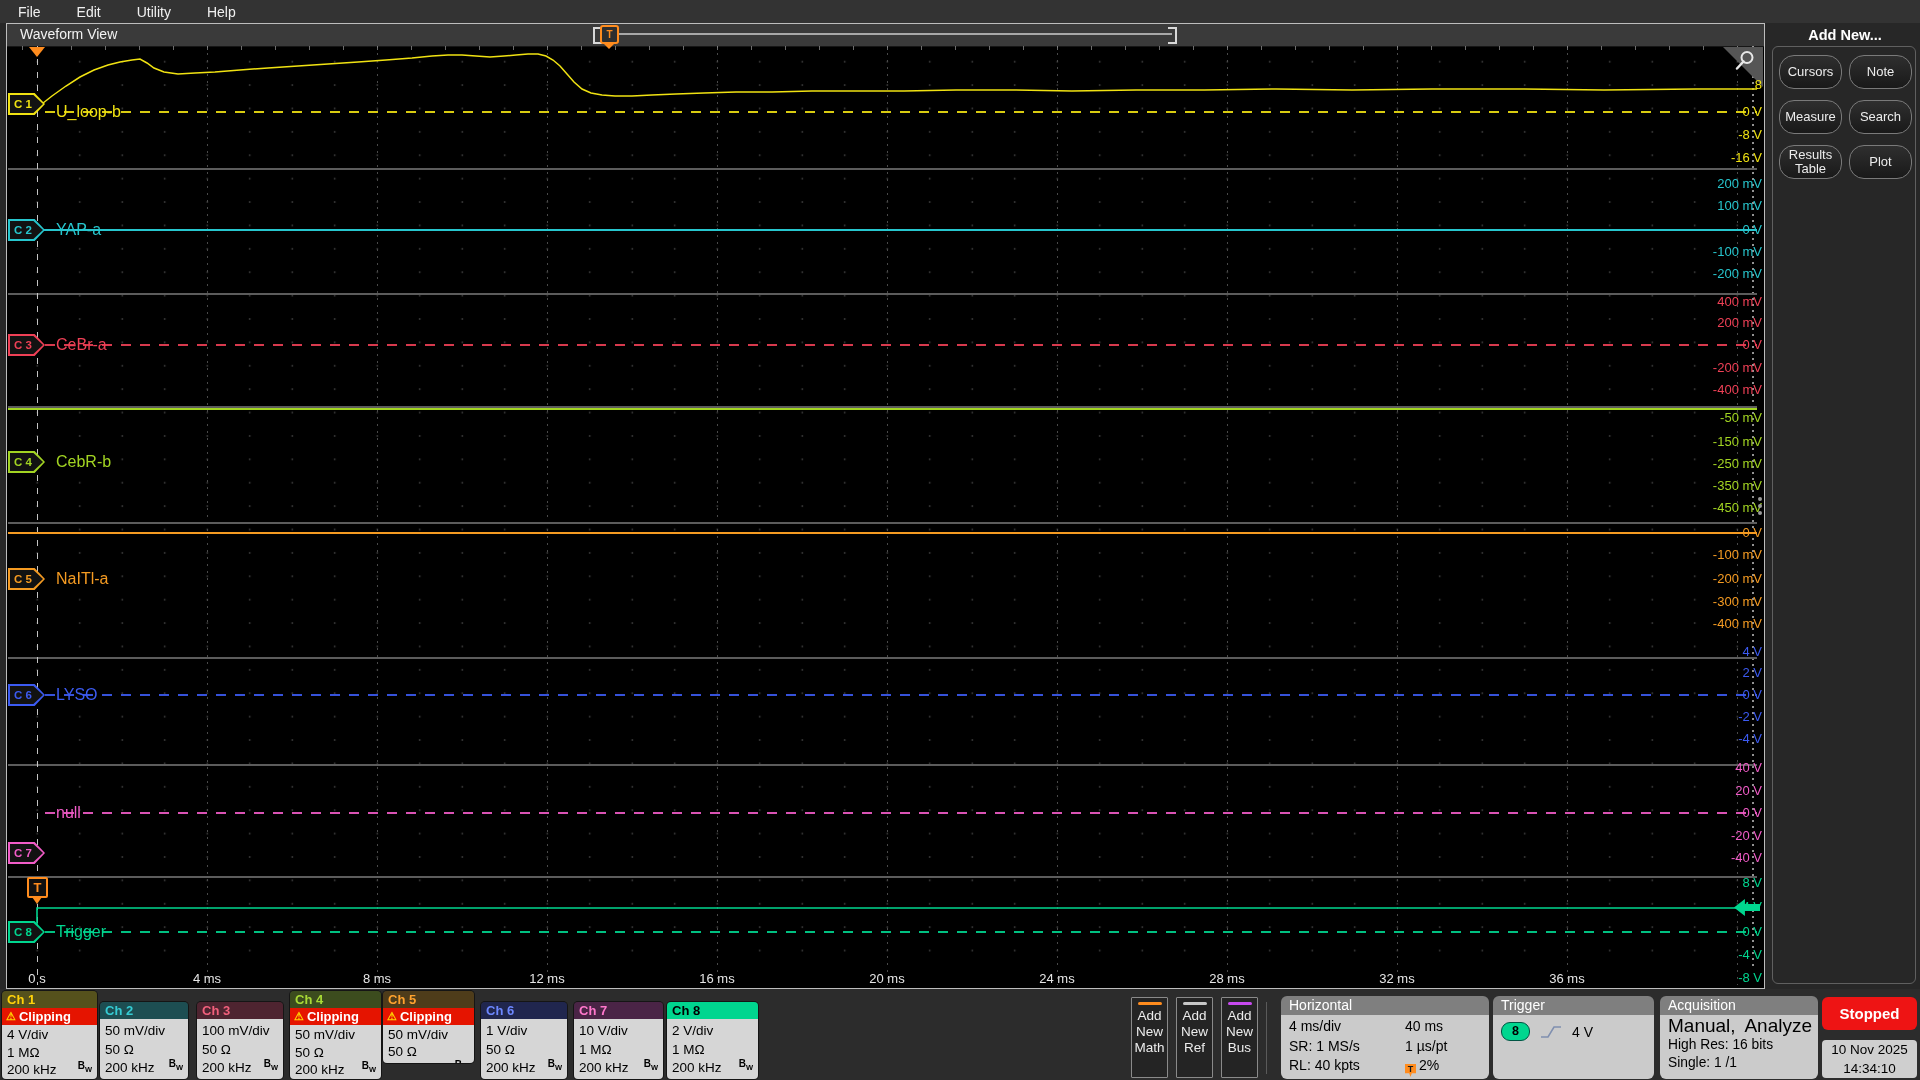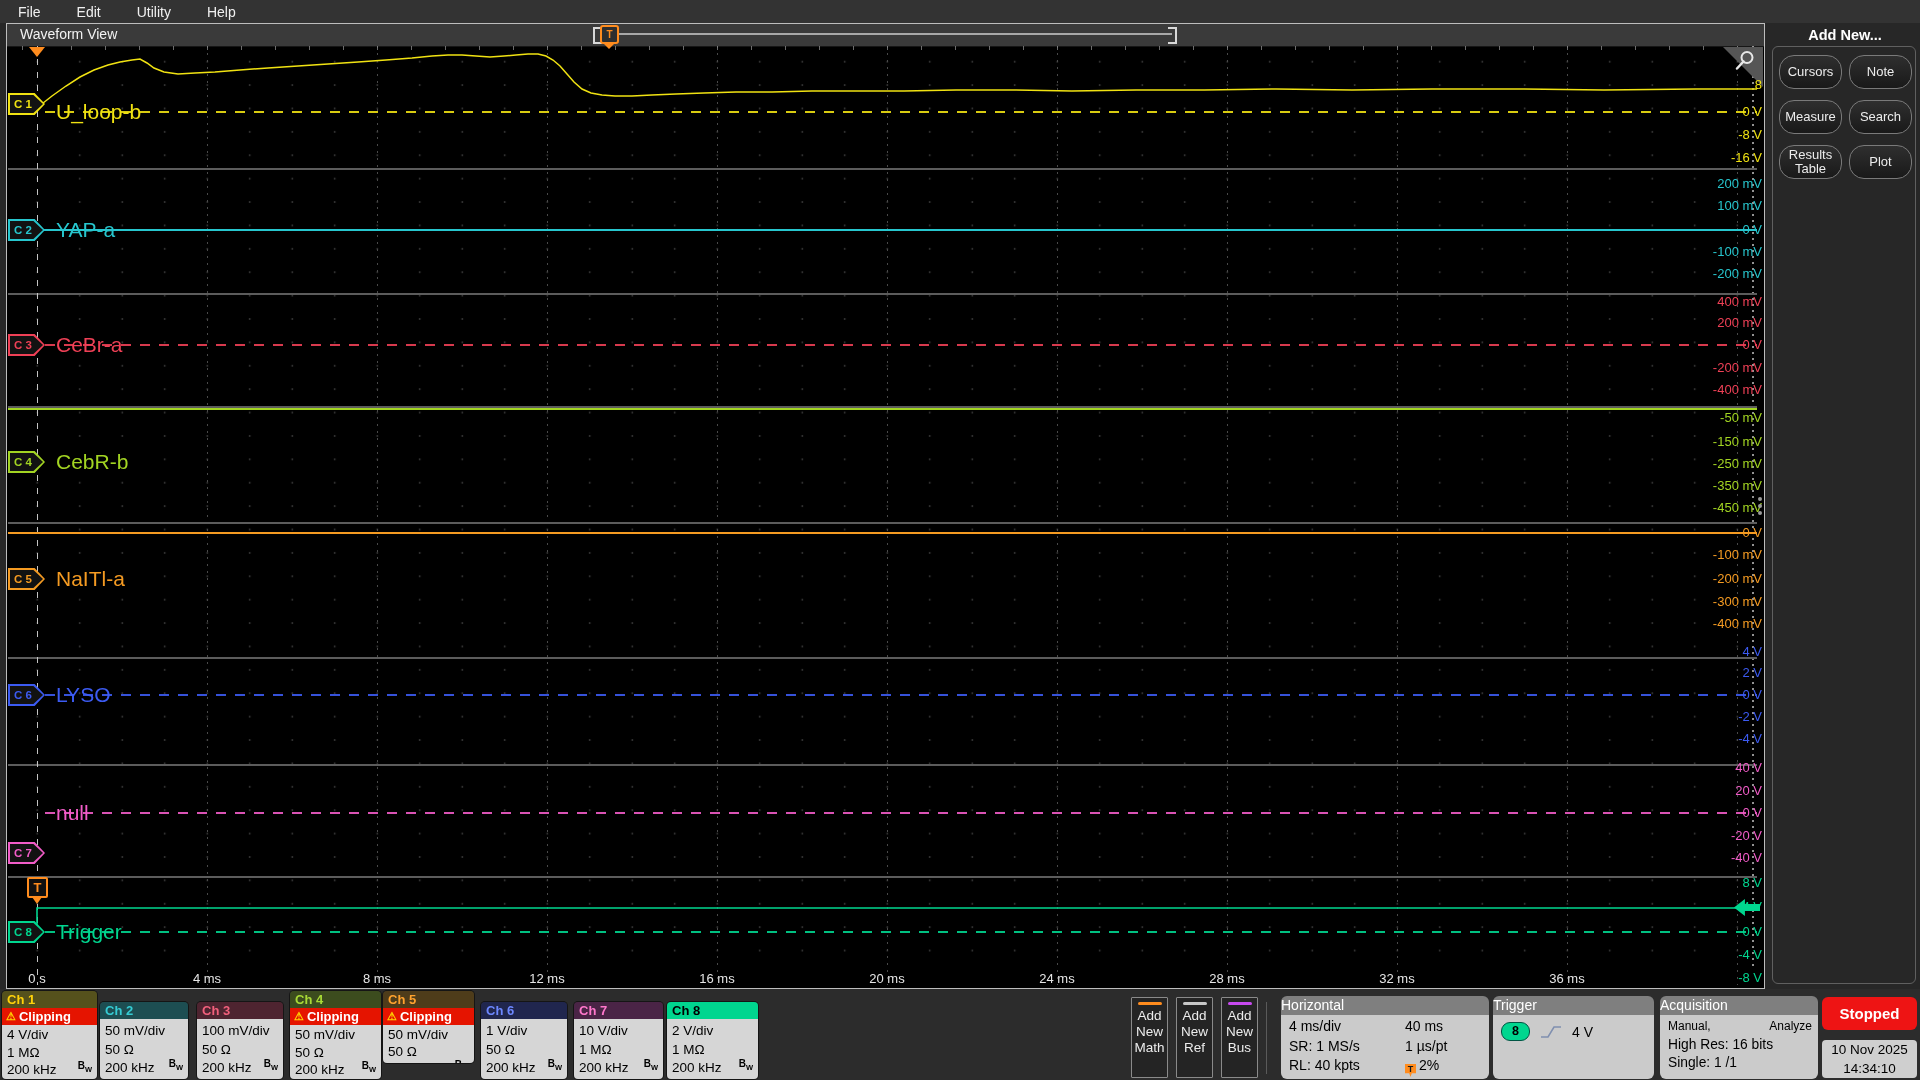--- a/index.html
+++ b/index.html
@@ -22,21 +22,21 @@
   #griddots{position:absolute;left:8px;top:46px;width:1749px;height:924px;background-image:radial-gradient(#3d3d3d 1px,transparent 1.4px);background-size:42.5px 23.4px;background-position:8px 4px;z-index:1;}
   #topticks{position:absolute;left:8px;top:46px;width:1749px;height:4px;background-image:repeating-linear-gradient(90deg,#909090 0 1px,transparent 1px 34px);background-position:29px 0;opacity:.75;z-index:2;}
   .vgrid{position:absolute;top:46px;height:939px;width:1px;background-image:repeating-linear-gradient(180deg,#4a4a4a 0 2px,transparent 2px 7px);z-index:1;}
   #trig-vline{position:absolute;left:37px;top:46px;height:939px;width:1px;background-image:repeating-linear-gradient(180deg,#c4c4c4 0 6px,transparent 6px 13px);z-index:3;}
   #edge-dots{position:absolute;left:1752px;top:46px;height:924px;width:2px;background-image:repeating-linear-gradient(180deg,#d0d0d0 0 2px,transparent 2px 6px);opacity:.7;z-index:2;}
   .divider{position:absolute;left:8px;width:1749px;height:2px;background:#5c5c5c;z-index:2;}
   .zline{position:absolute;height:2px;z-index:3;}
   #trace-svg{position:absolute;left:0;top:0;z-index:4;pointer-events:none;}
   .cbadge{position:absolute;left:8px;width:37px;height:22px;clip-path:polygon(0 0,72% 0,100% 50%,72% 100%,0 100%);z-index:6;}
   .cbadge-in{position:absolute;inset:2px;clip-path:polygon(0 0,71% 0,100% 50%,71% 100%,0 100%);background:#121212;font-size:11.5px;font-weight:bold;display:flex;align-items:center;justify-content:center;padding-right:7px;}
-  .cname{position:absolute;left:56px;height:22px;line-height:22px;font-size:21px;z-index:6;}
+  .cname{position:absolute;left:56px;height:22px;line-height:22px;font-size:16px;z-index:6;}
   .slabel{position:absolute;left:1640px;width:122px;text-align:right;font-size:13px;z-index:5;}
   .tlabel{position:absolute;top:971px;width:80px;text-align:center;font-size:13px;color:#e6e6e6;z-index:5;}
   
   #trig-top{position:absolute;left:29px;top:47px;width:0;height:0;border-top:10px solid #ff8c1e;border-left:8px solid transparent;border-right:8px solid transparent;z-index:6;}
   #trig-flag{position:absolute;left:27px;top:877px;width:17px;height:17px;background:#101010;border:2px solid #ff8c1e;border-radius:2px;color:#ff8c1e;font-weight:bold;font-size:13px;text-align:center;line-height:17px;z-index:6;}
   #trig-flag-ptr{position:absolute;left:32px;top:897px;width:0;height:0;border-top:7px solid #ff8c1e;border-left:5px solid transparent;border-right:5px solid transparent;z-index:6;}
   #level-arrow{position:absolute;left:1734px;top:899px;width:26px;height:17px;background:#00d68f;clip-path:polygon(0 50%,42% 0,42% 30%,100% 30%,100% 70%,42% 70%,42% 100%);z-index:6;}
   #zoom-corner{position:absolute;left:1723px;top:47px;width:0;height:0;border-top:40px solid #565656;border-left:40px solid transparent;z-index:5;}
   #zoom-glyph{position:absolute;left:1734px;top:50px;z-index:6;}
   #dots-handle{position:absolute;left:1758px;top:497px;width:4px;height:4px;background:#9a9a9a;border-radius:2px;box-shadow:0 7px #9a9a9a,0 14px #9a9a9a;z-index:6;}
@@ -54,30 +54,30 @@
   .chset-body{flex:1;background:#d6d6d6;color:#000;font-size:13.5px;padding:1px 4px 1px 5px;display:flex;flex-direction:column;justify-content:space-evenly;}
   .chset-row{line-height:17px;position:relative;white-space:nowrap;}
   .bw{position:absolute;right:1px;bottom:0;font-size:10px;font-weight:bold;}
   .bww{font-size:7.5px;vertical-align:sub;}
   #add-buttons{position:absolute;left:1131px;top:997px;display:flex;gap:8px;z-index:2;}
   .add-btn{position:relative;width:37px;height:81px;border:1.5px solid #8a8a8a;border-radius:1px;background:#242424;color:#ececec;font-size:13.5px;display:flex;flex-direction:column;align-items:center;padding-top:4px;box-sizing:border-box;}
   .add-bar{width:24px;height:3px;border-radius:2px;margin-bottom:3px;}
   .add-ln{line-height:16px;}
   #add-div{position:absolute;left:1266px;top:1002px;width:1px;height:72px;background:#5a5a5a;z-index:2;}
   .panel{position:absolute;border-radius:6px;overflow:hidden;z-index:2;}
-  .panel-head{background:#7f7f7f;color:#fff;height:19px;line-height:19px;font-size:14px;}
+  .panel-head{background:#7f7f7f;color:#fff;height:19px;line-height:19px;font-size:14px;padding-left:8px;}
   .panel-body{background:#cbcbcb;color:#000;height:calc(100% - 19px);padding:2px 6px 2px 8px;box-sizing:border-box;font-size:14px;}
   #panel-horizontal{left:1281px;top:996px;width:208px;height:83px;}
   #panel-trigger{left:1493px;top:996px;width:161px;height:83px;}
   #panel-acquisition{left:1660px;top:996px;width:158px;height:83px;}
   .hgrid{display:grid;grid-template-columns:116px 1fr;line-height:19.5px;}
   .tflag{display:inline-block;width:11px;height:13px;background:#ff8c1e;color:#1a1a1a;font-size:9px;font-weight:bold;text-align:center;line-height:10px;clip-path:polygon(0 0,100% 0,100% 72%,62% 72%,50% 100%,38% 72%,0 72%);margin-right:3px;vertical-align:-2px;}
   #trig-row{display:flex;align-items:center;gap:9px;margin-top:5px;}
   .pill{width:27px;height:17px;background:#00d68f;border:1px solid #054;border-radius:9px;color:#000;font-weight:bold;font-size:12.5px;text-align:center;line-height:17px;}
-  .acq-row1{display:flex;justify-content:space-between;line-height:18.5px;font-size:12px;}
+  .acq-row1{display:flex;justify-content:space-between;line-height:18.5px;font-size:19px;}
   .acq-row{line-height:18.5px;font-size:13.8px;}
   #stopped{position:absolute;left:1822px;top:997px;width:95px;height:33px;background:#ee1414;border-radius:6px;color:#fff;font-weight:bold;font-size:15px;display:flex;align-items:center;justify-content:center;z-index:2;}
   #datetime{position:absolute;left:1822px;top:1040px;width:95px;height:38px;background:#cfcfcf;border-radius:4px;color:#000;font-size:13.5px;text-align:center;line-height:19px;z-index:2;}
 </style>
 </head>
 <body>
 
 <div id="stage">
 
   <div id="menubar">

